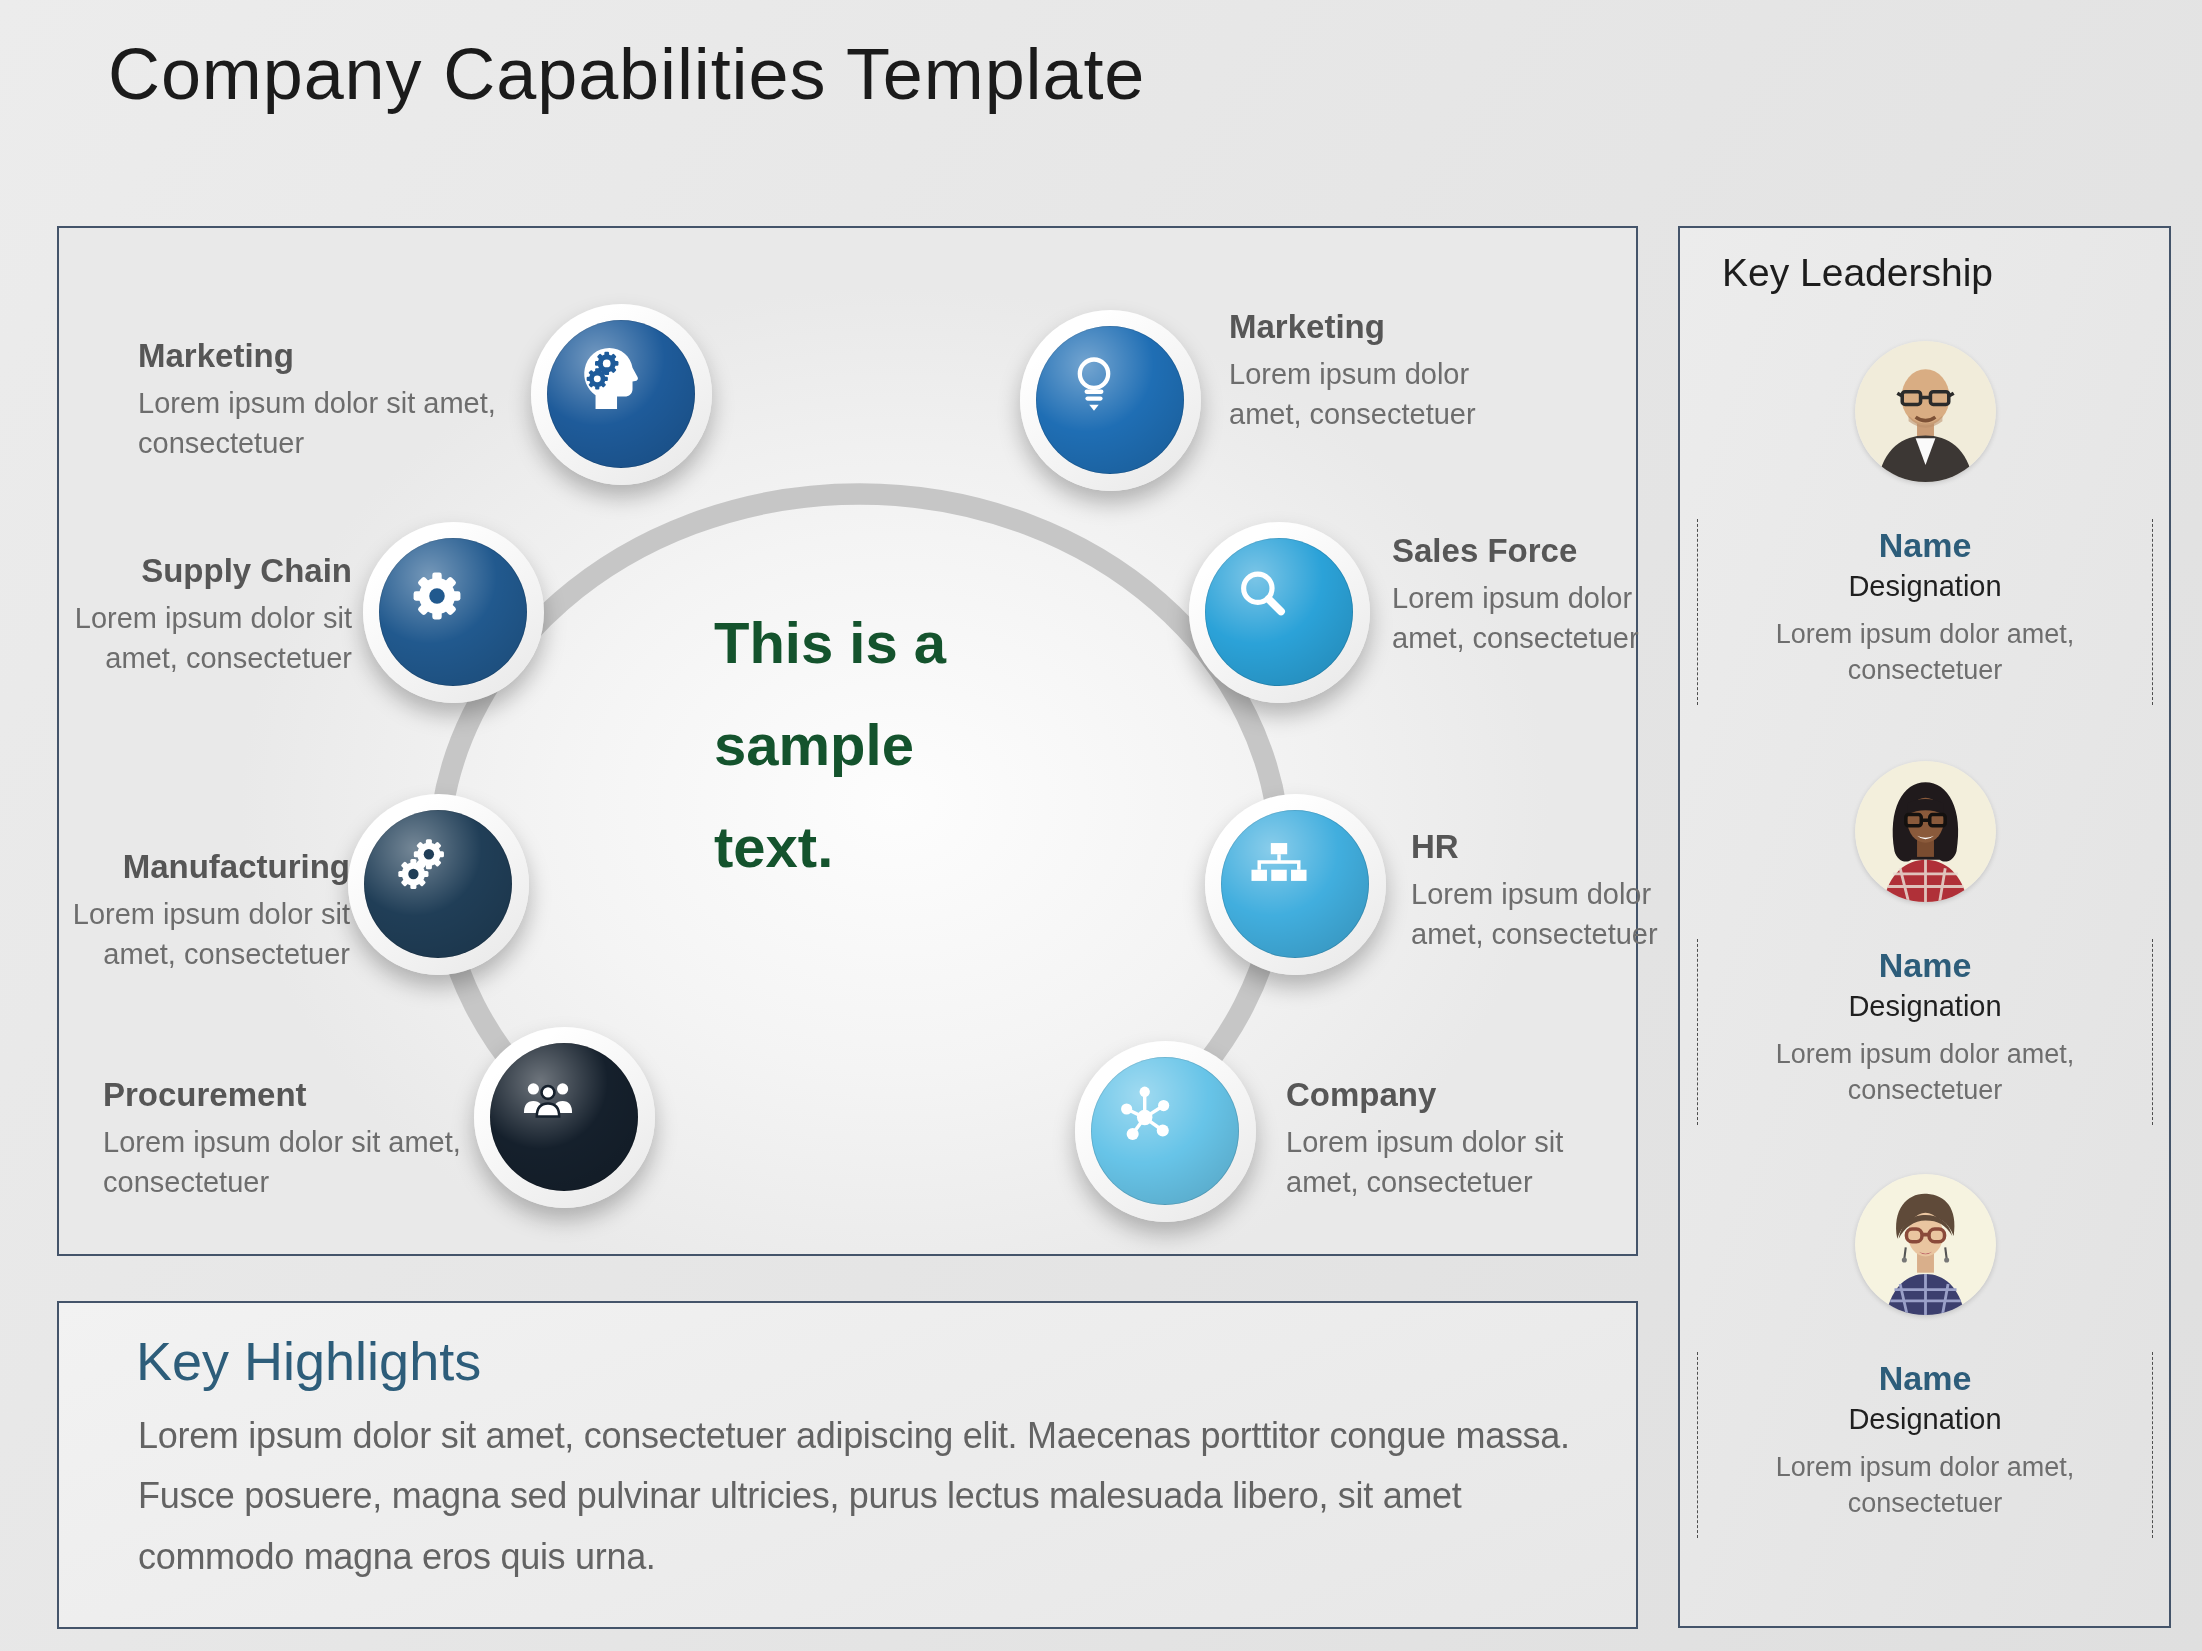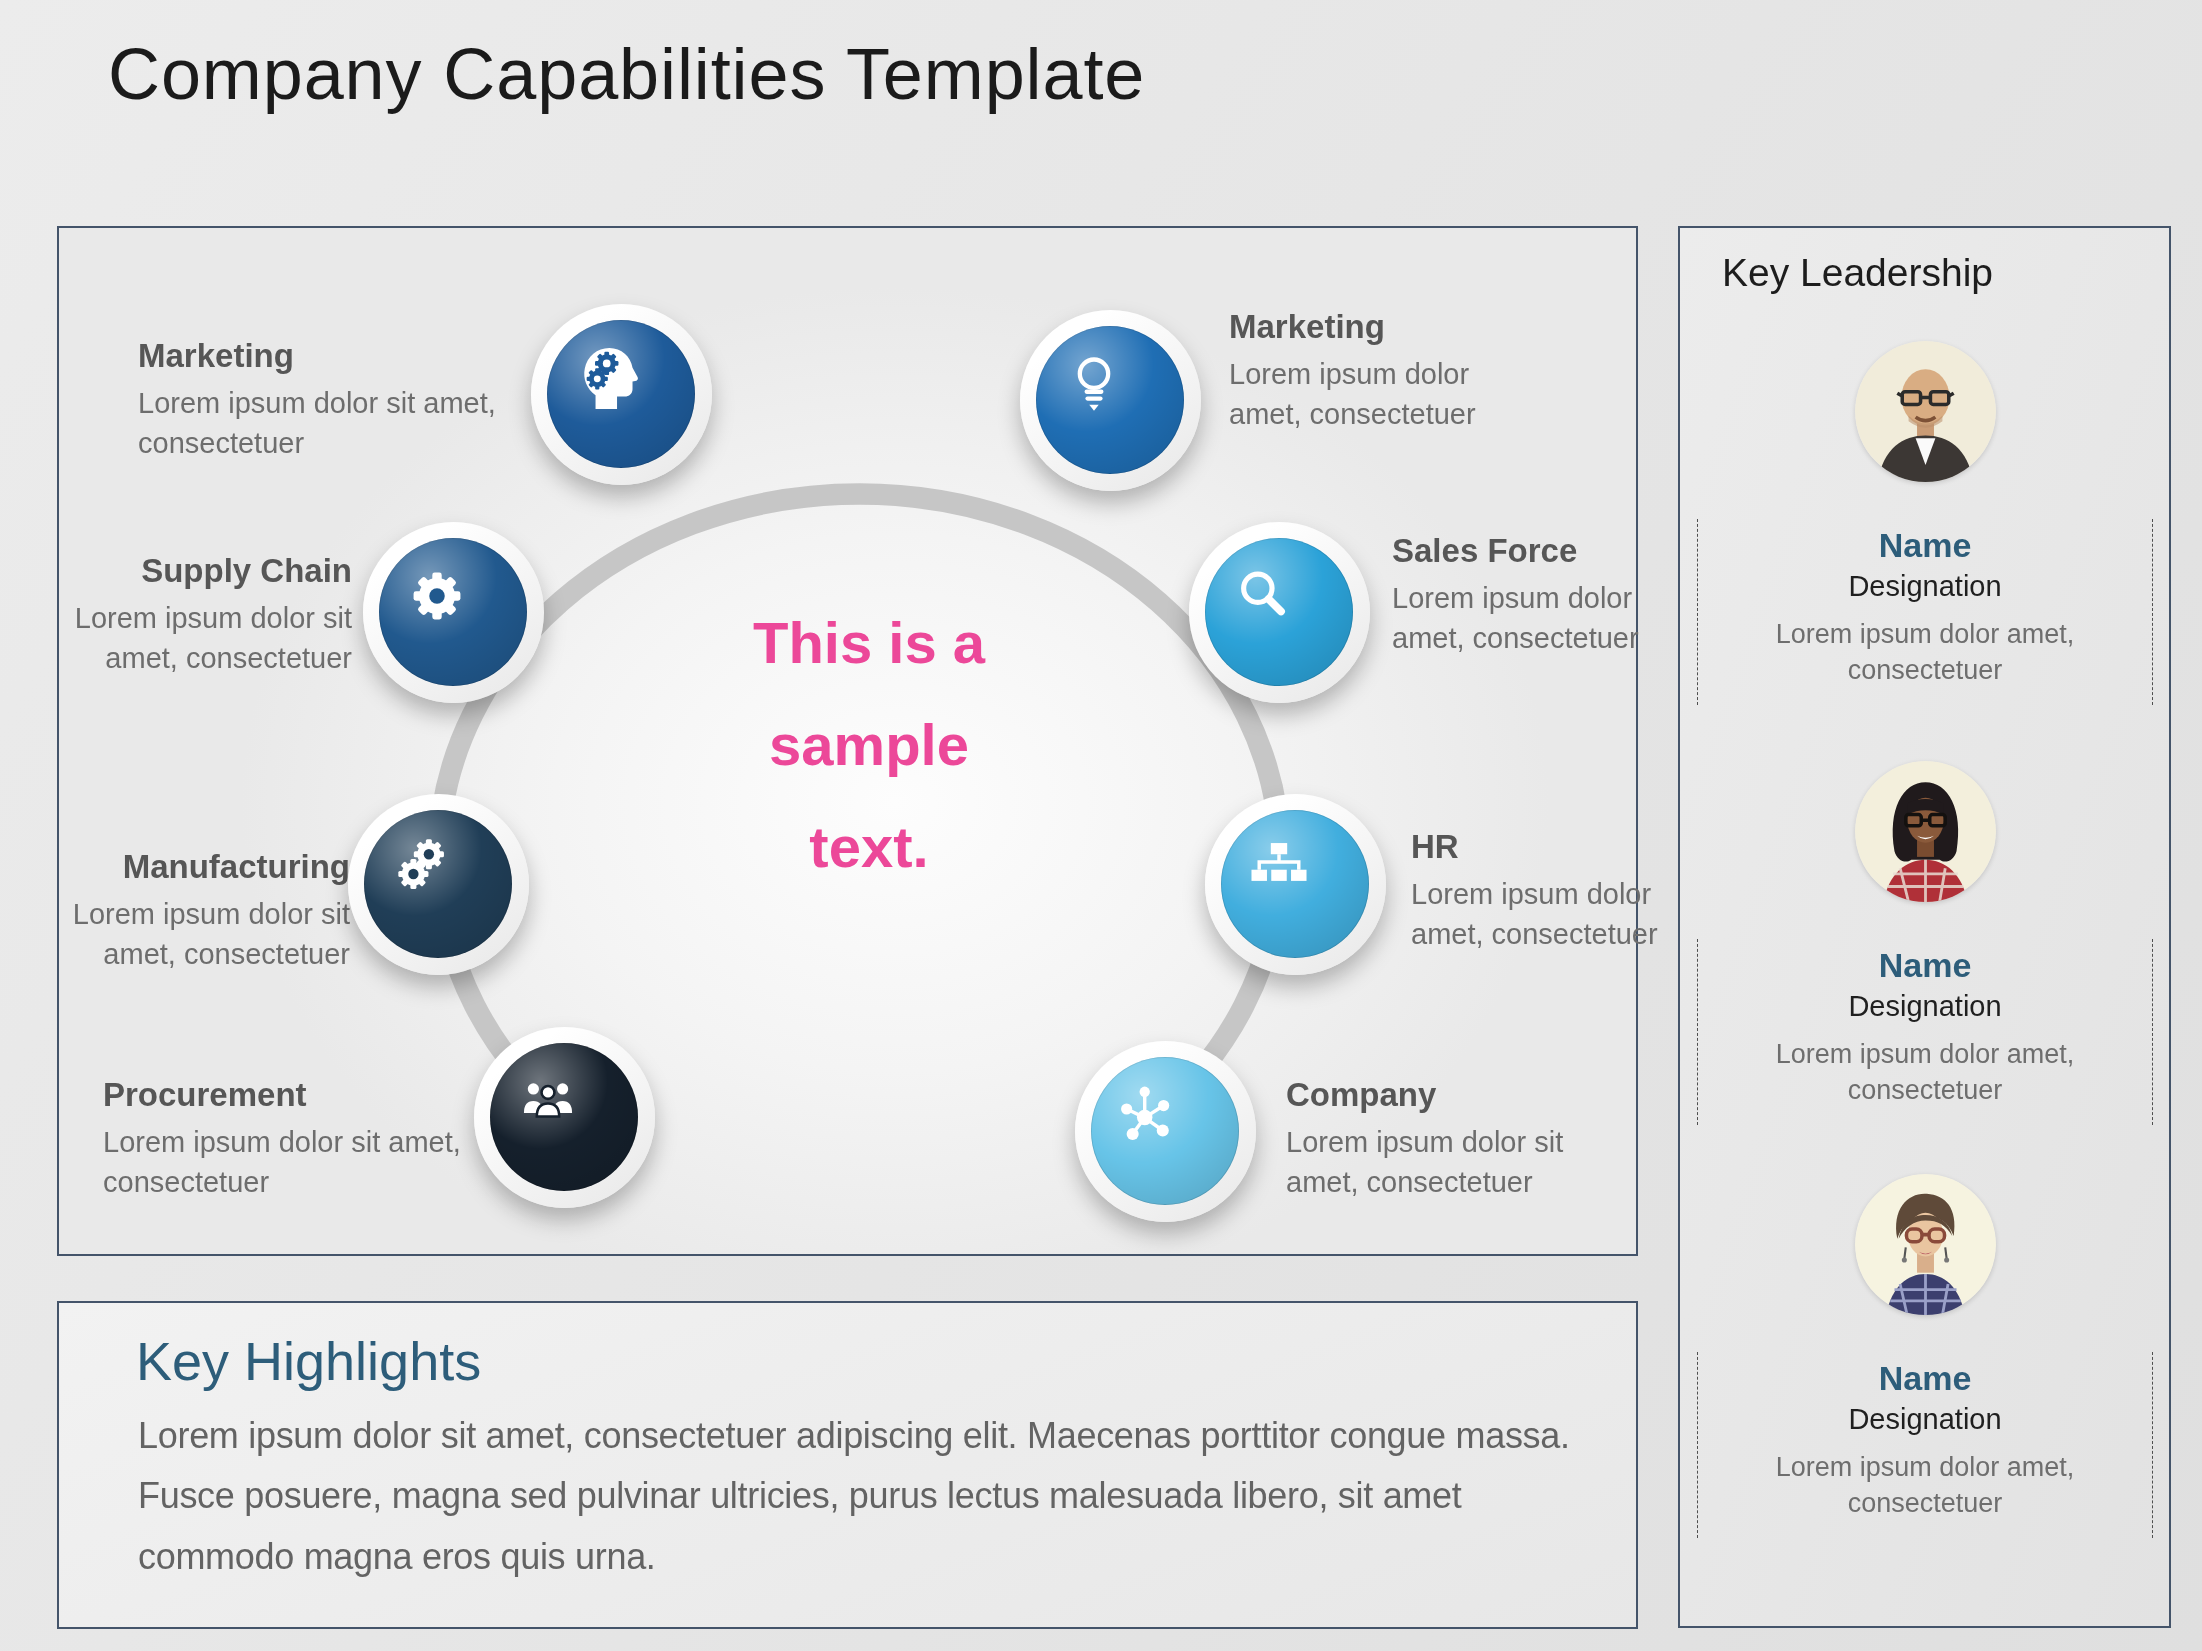--- a/index.html
+++ b/index.html
@@ -19,21 +19,21 @@
   .highlights-panel{left:57px;top:1301px;width:1581px;height:328px;
     background:linear-gradient(160deg,#f2f2f2,#e7e7e7);}
   .sidebar-panel{left:1678px;top:226px;width:493px;height:1402px;
     background:linear-gradient(110deg,#ececec,#e2e2e2);}
 
   
   .ring-svg{position:absolute;left:0;top:0;width:2203px;height:1652px;pointer-events:none;}
 
   
   .center-text{position:absolute;left:714px;top:592px;width:310px;
-    font-size:58px;font-weight:700;color:#ec4899;text-align:center;line-height:1.76;}
+    font-size:58px;font-weight:700;color:#14532d;text-align:left;line-height:1.76;}
 
   
   .cap-circle{position:absolute;width:181px;height:181px;border-radius:50%;
     background:linear-gradient(145deg,#ffffff 20%,#ececec 85%);
     box-shadow:0 12px 22.4px rgba(0,0,0,.26);}
   .cap-inner{position:absolute;left:16.3px;top:16.3px;width:148px;height:148px;border-radius:50%;
     box-shadow:inset 0 0 0 0.9px rgba(0,0,0,.12);}
   .cap-inner::after{content:"";position:absolute;inset:0;border-radius:50%;
     background:radial-gradient(circle at 34% 26%,rgba(255,255,255,.38) 0%,rgba(255,255,255,0) 46%,rgba(0,0,0,.18) 100%);}
   .cap-icon{position:absolute;left:31px;top:31px;width:86px;height:86px;z-index:2;}

